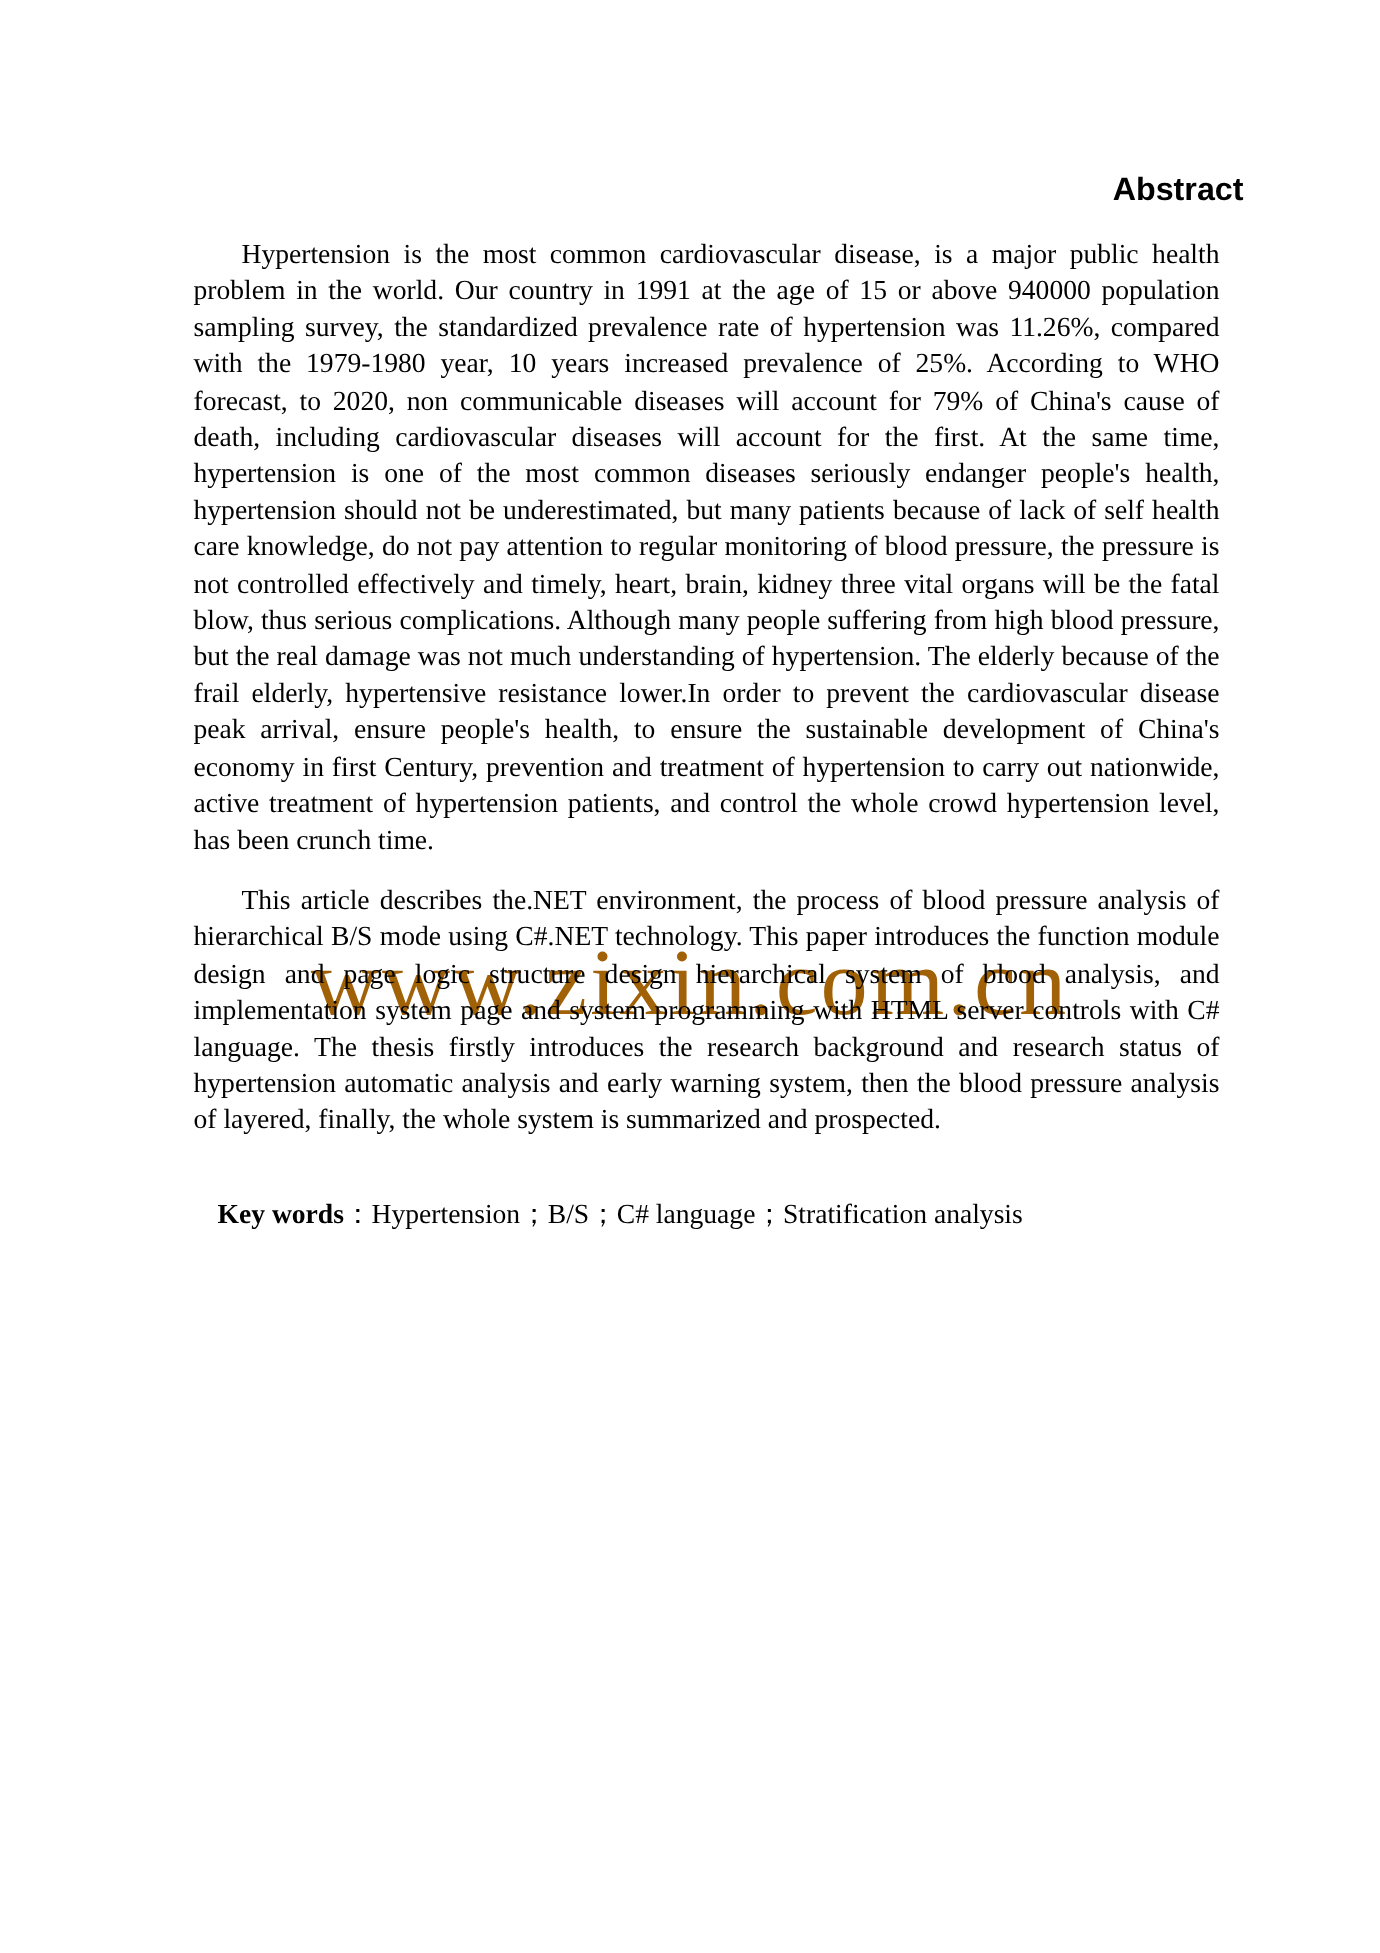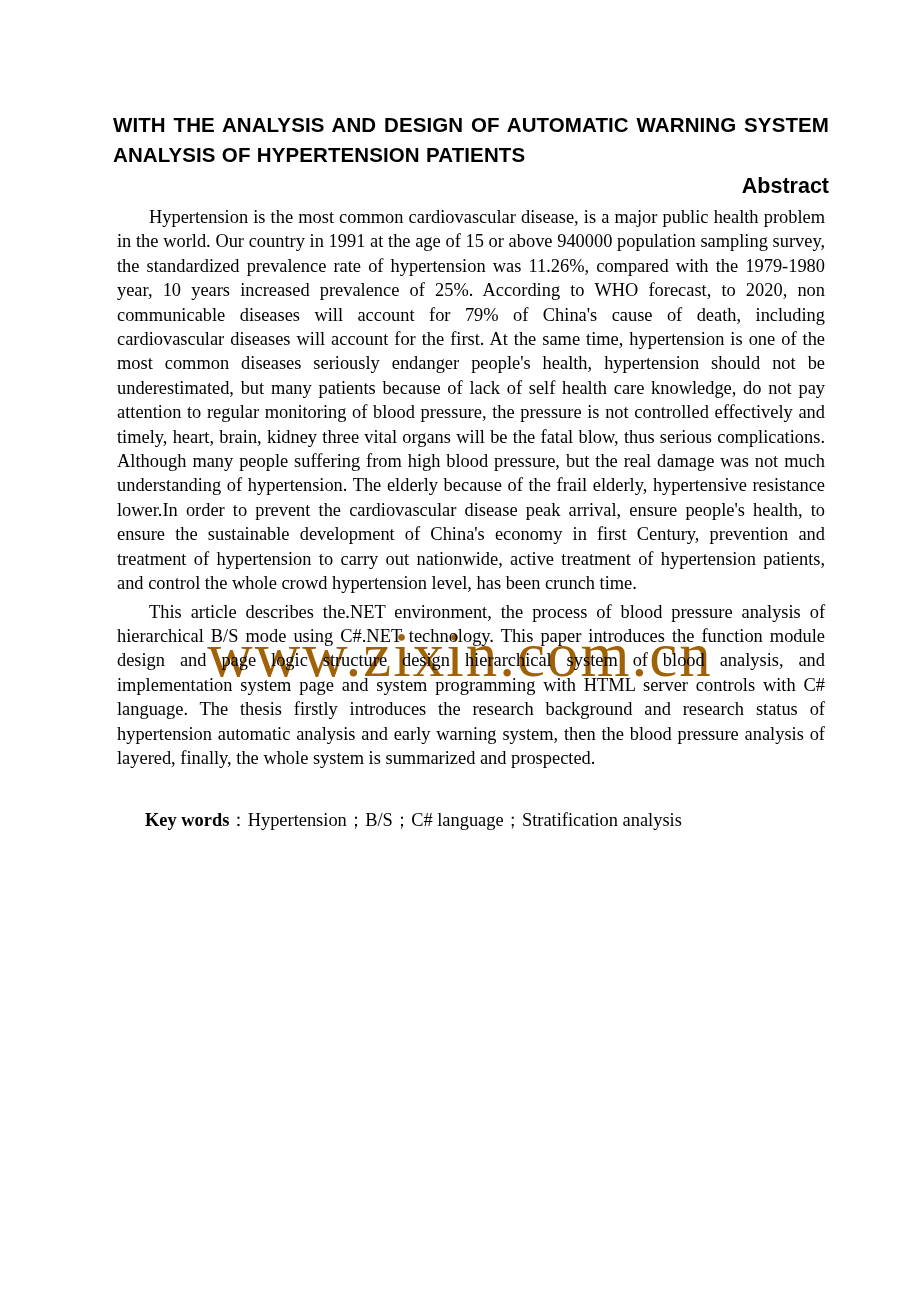--- a/index.html
+++ b/index.html
@@ -76,21 +76,21 @@
   }
 
   
   .body-para {
     font-family: "Liberation Serif", "DejaVu Serif", serif;
     font-size: 18.4px;
     line-height: 24.4px;
     text-align: justify;
     text-align-last: left;
     text-indent: 32px;
-    margin: 4px;
+    margin: 16px;
     hyphens: none;
   }
 
   .keywords-line {
     font-family: "Liberation Serif", "DejaVu Serif", serif;
     font-size: 18.4px;
     line-height: 24.4px;
     text-indent: 32px;
     margin: 38px 0 0 0;
     text-align: left;
@@ -101,21 +101,20 @@
 </style>
 </head>
 <body>
 
 <div id="page">
 
   <div id="watermark">www.zixin.com.cn</div>
 
   <div id="content">
 
-    <h1 class="doc-title">WITH THE ANALYSIS AND DESIGN OF AUTOMATIC WARNING SYSTEM ANALYSIS OF HYPERTENSION PATIENTS</h1>
 
     <h2 class="abstract-heading">Abstract</h2>
 
     <p class="body-para">Hypertension is the most common cardiovascular disease, is a major public health problem in the world. Our country in 1991 at the age of 15 or above 940000 population sampling survey, the standardized prevalence rate of hypertension was 11.26%, compared with the 1979-1980 year, 10 years increased prevalence of 25%. According to WHO forecast, to 2020, non communicable diseases will account for 79% of China's cause of death, including cardiovascular diseases will account for the first. At the same time, hypertension is one of the most common diseases seriously endanger people's health, hypertension should not be underestimated, but many patients because of lack of self health care knowledge, do not pay attention to regular monitoring of blood pressure, the pressure is not controlled effectively and timely, heart, brain, kidney three vital organs will be the fatal blow, thus serious complications. Although many people suffering from high blood pressure, but the real damage was not much understanding of hypertension. The elderly because of the frail elderly, hypertensive resistance lower.In order to prevent the cardiovascular disease peak arrival, ensure people's health, to ensure the sustainable development of China's economy in first Century, prevention and treatment of hypertension to carry out nationwide, active treatment of hypertension patients, and control the whole crowd hypertension level, has been crunch time.</p>
 
     <p class="body-para">This article describes the.NET environment, the process of blood pressure analysis of hierarchical B/S mode using C#.NET technology. This paper introduces the function module design and page logic structure design hierarchical system of blood analysis, and implementation system page and system programming with HTML server controls with C# language. The thesis firstly introduces the research background and research status of hypertension automatic analysis and early warning system, then the blood pressure analysis of layered, finally, the whole system is summarized and prospected.</p>
 
     <p class="keywords-line"><span class="keywords-label">Key words</span><span>：Hypertension；B/S；C# language；Stratification analysis</span></p>
 
   </div>

